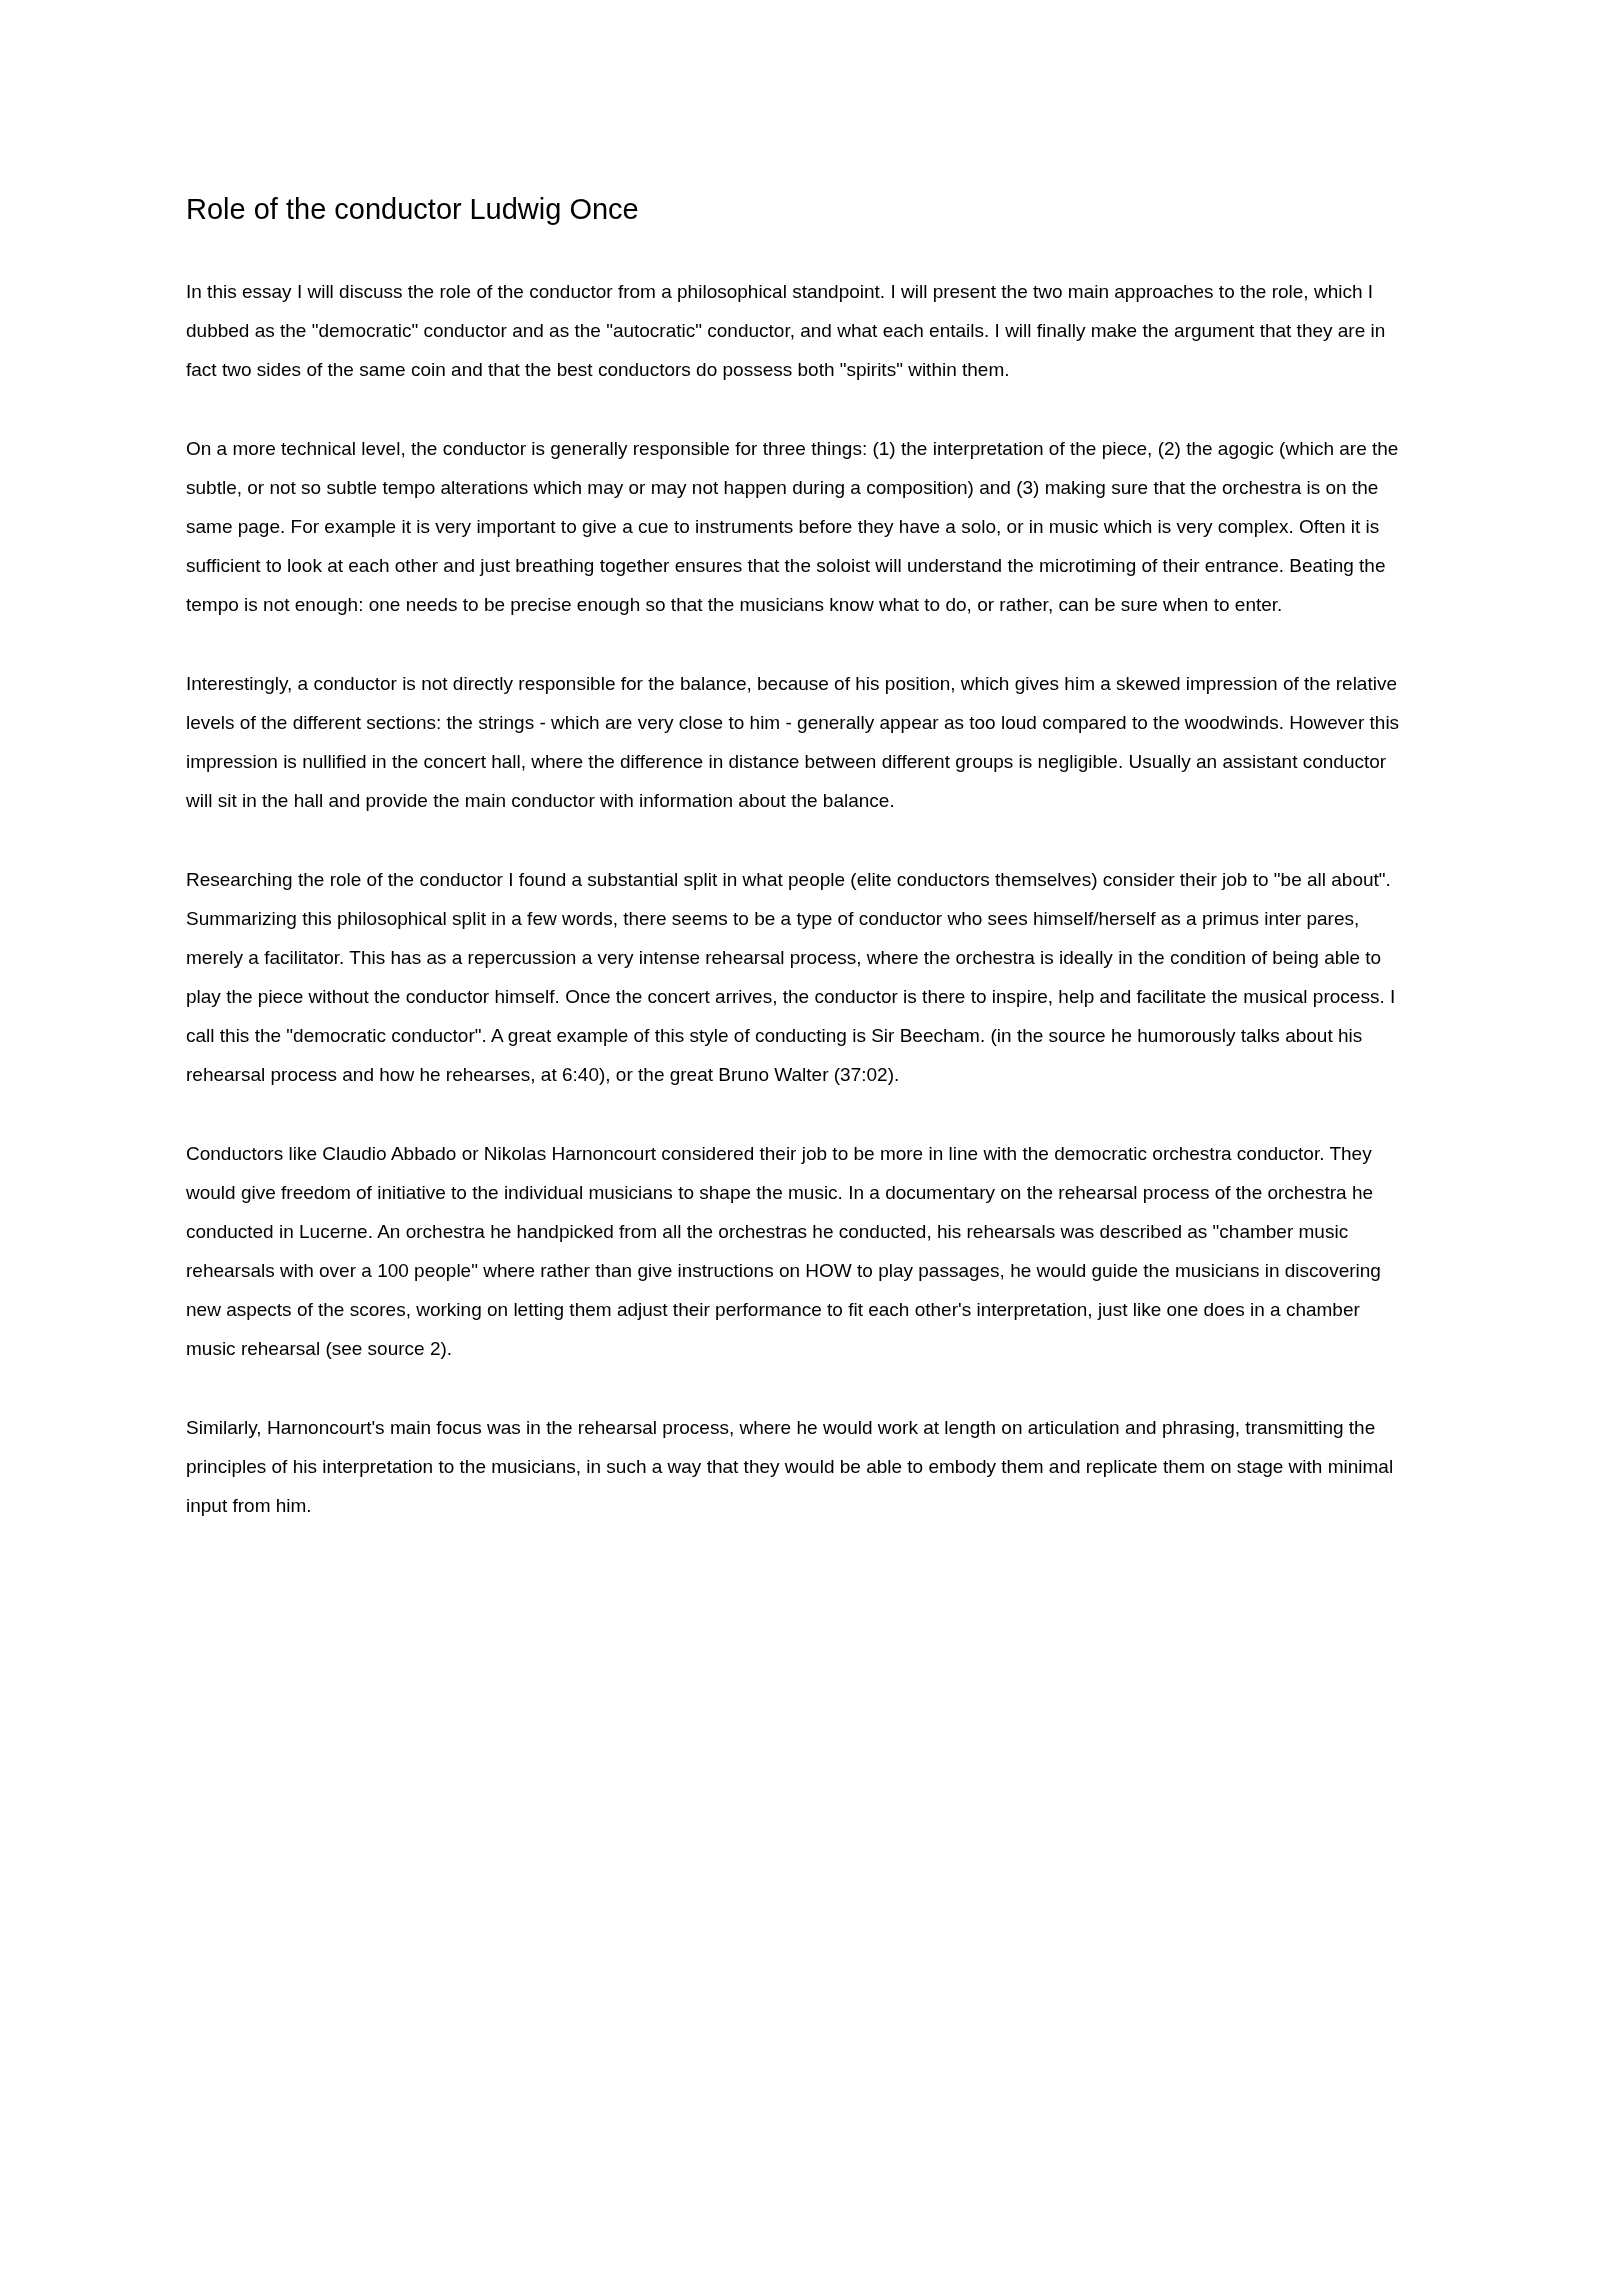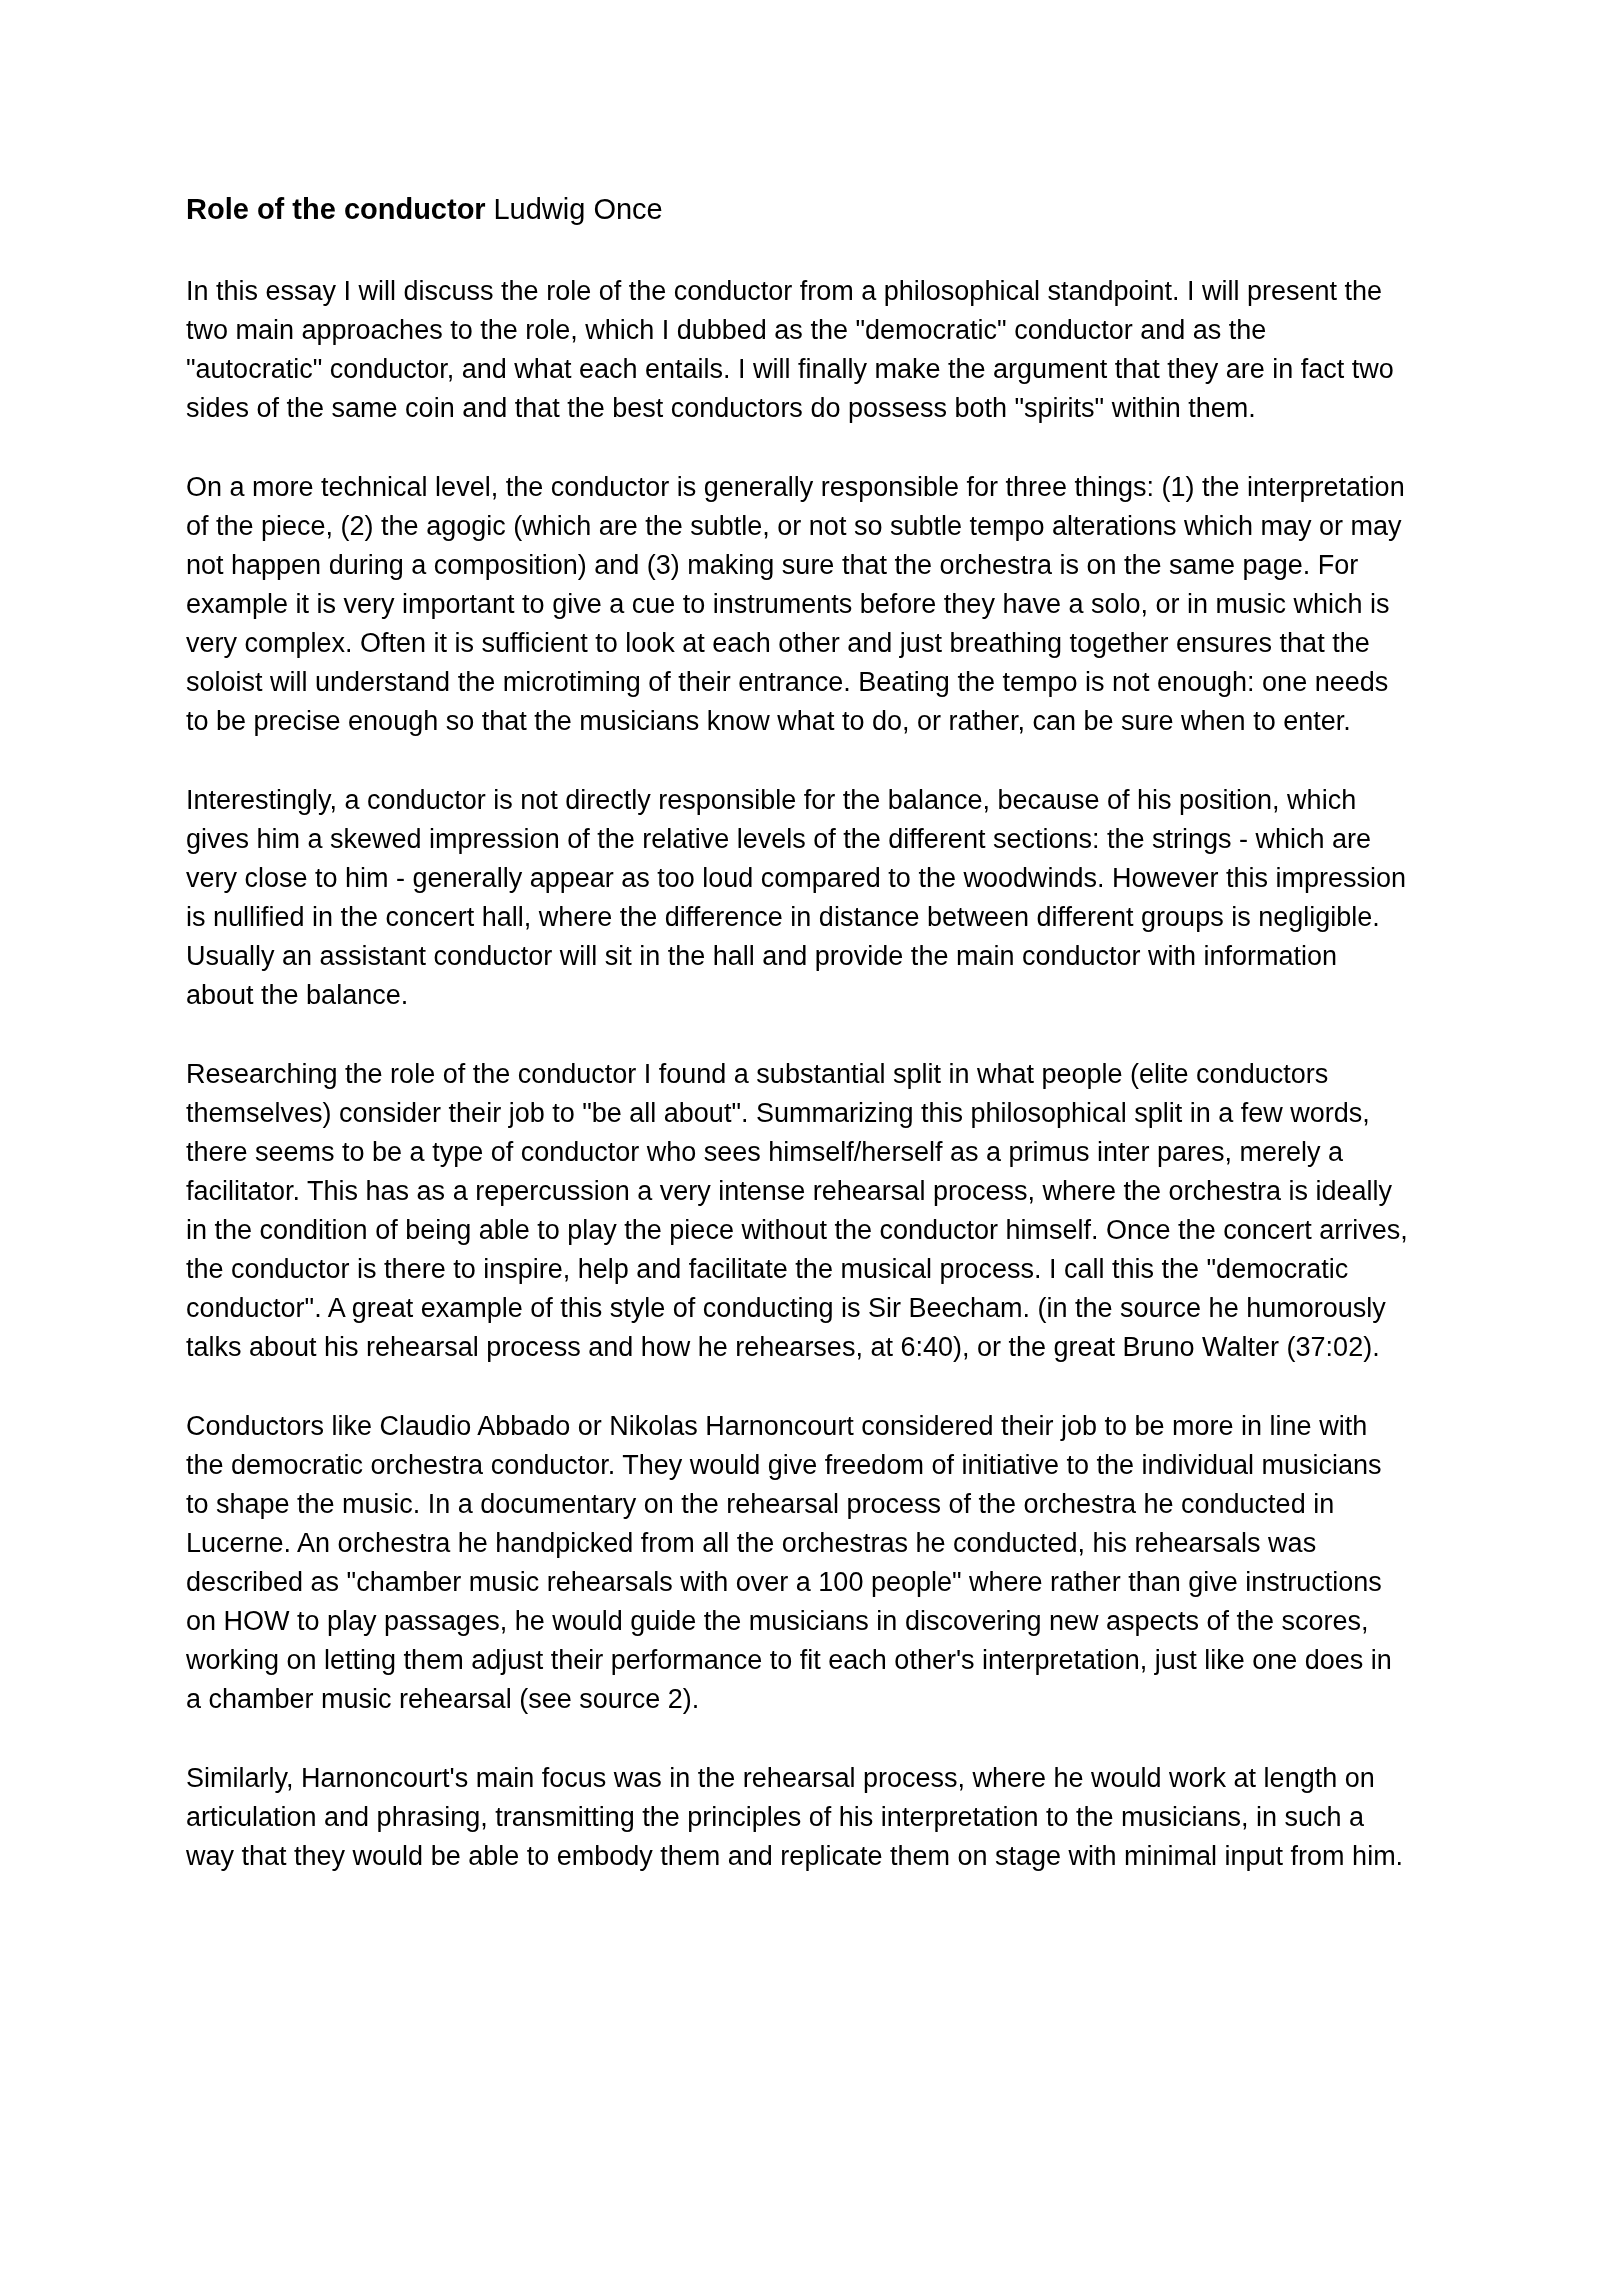--- a/index.html
+++ b/index.html
@@ -22,29 +22,29 @@
     top: 190px;
     width: 1238px;
   }
   .title-line {
     margin: 0 0 43px 0;
     font-size: 29px;
     line-height: 39px;
     font-weight: normal;
   }
   .title-bold {
-    font-weight: bold;
+    font-weight: normal;
   }
   .author {
     font-weight: normal;
     margin-left: 7.8px;
   }
   .para {
     margin: 0 16px 40px 0;
-    font-size: 27px;
+    font-size: 19px;
     line-height: 39px;
     font-weight: normal;
     word-spacing: normal;
   }
   .para:last-child {
     margin-bottom: 0;
   }
 </style>
 </head>
 <body>

